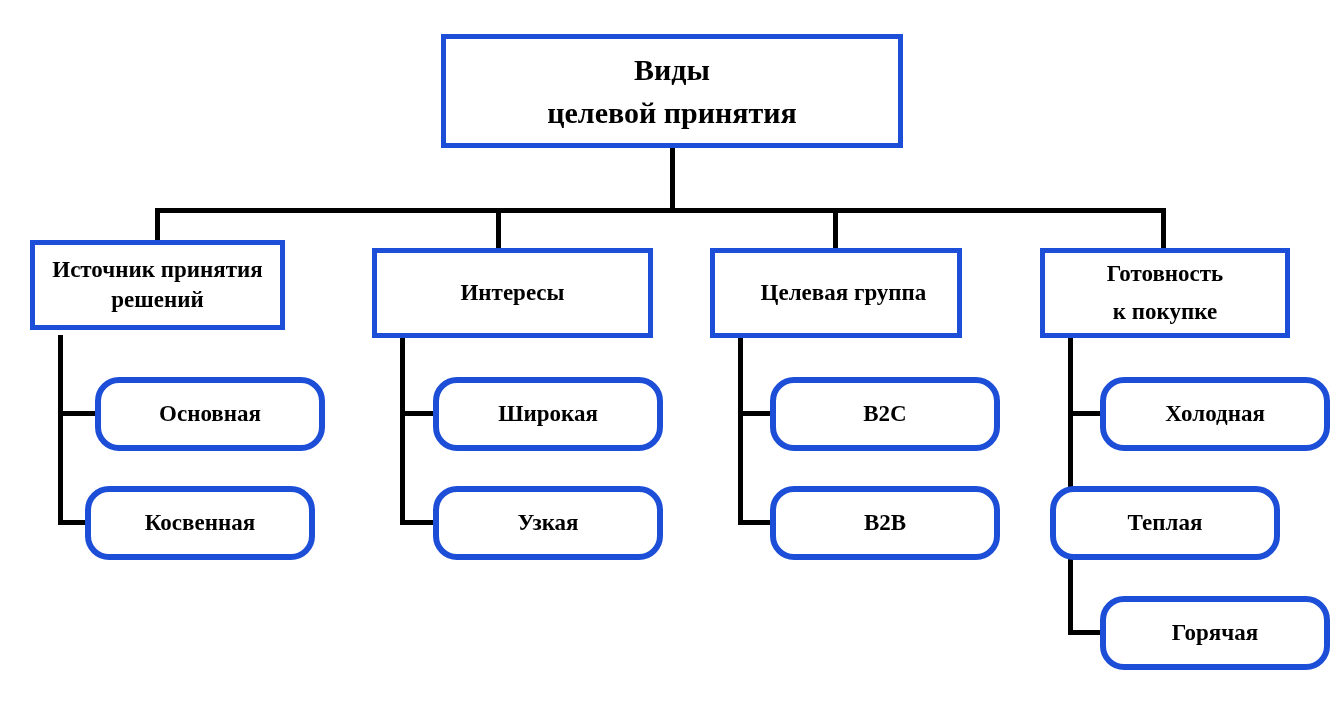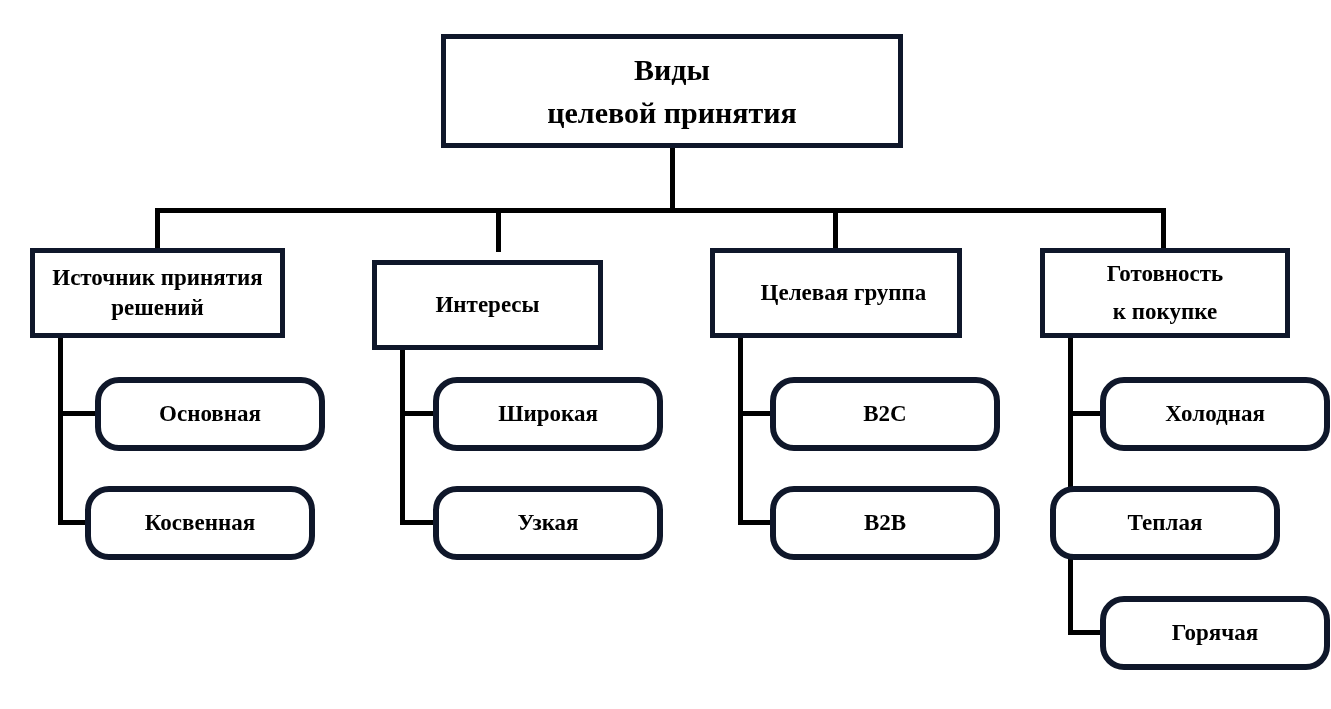--- a/index.html
+++ b/index.html
@@ -6,34 +6,34 @@
   html,body { background:#ffffff; }
   body {
     width:1331px; height:709px; overflow:hidden;
     font-family:"Liberation Serif", serif; font-weight:bold; color:#000;
   }
   .canvas { position:relative; width:1331px; height:709px; background:#ffffff; }
 
   .line { position:absolute; background:#000000; }
 
   .box {
-    position:absolute; background:#ffffff; border:5px solid #0f172a;
+    position:absolute; background:#ffffff; border:5px solid #1d4ed8;
     display:flex; flex-direction:column; align-items:center; justify-content:center;
     text-align:center;
   }
   .root  { left:441px; top:34px;  width:462px; height:114px; font-size:30px; line-height:1.45; }
   .branch{ height:90px; font-size:23px; line-height:1.32; }
   .leaf  {
     width:230px; height:74px; font-size:23px;
     border-width:6px; border-radius:24px;
   }
 
   
-  .b1 { left:30px;   top:248px; width:255px; }
-  .b2 { left:372px;  top:248px; width:231px;margin-top:12px; }
+  .b1 { left:30px;   top:240px; width:255px; }
+  .b2 { left:372px;  top:248px; width:281px; }
   .b3 { left:710px;  top:248px; width:252px;padding-left:15px; }
   .b4 { left:1040px; top:248px; width:250px;gap:7px; }
 
   
   .b1c0 { left:95px;   top:377px; }  .b1c1 { left:85px;   top:486px; }
   .b2c0 { left:433px;  top:377px;justify-content:center; }  .b2c1 { left:433px;  top:486px; }
   .b3c0 { left:770px;  top:377px; }  .b3c1 { left:770px;  top:486px; }
   .b4c0 { left:1100px; top:377px; }  .b4c1 { left:1050px; top:486px; }
   .b4c2 { left:1100px; top:596px; }
 

